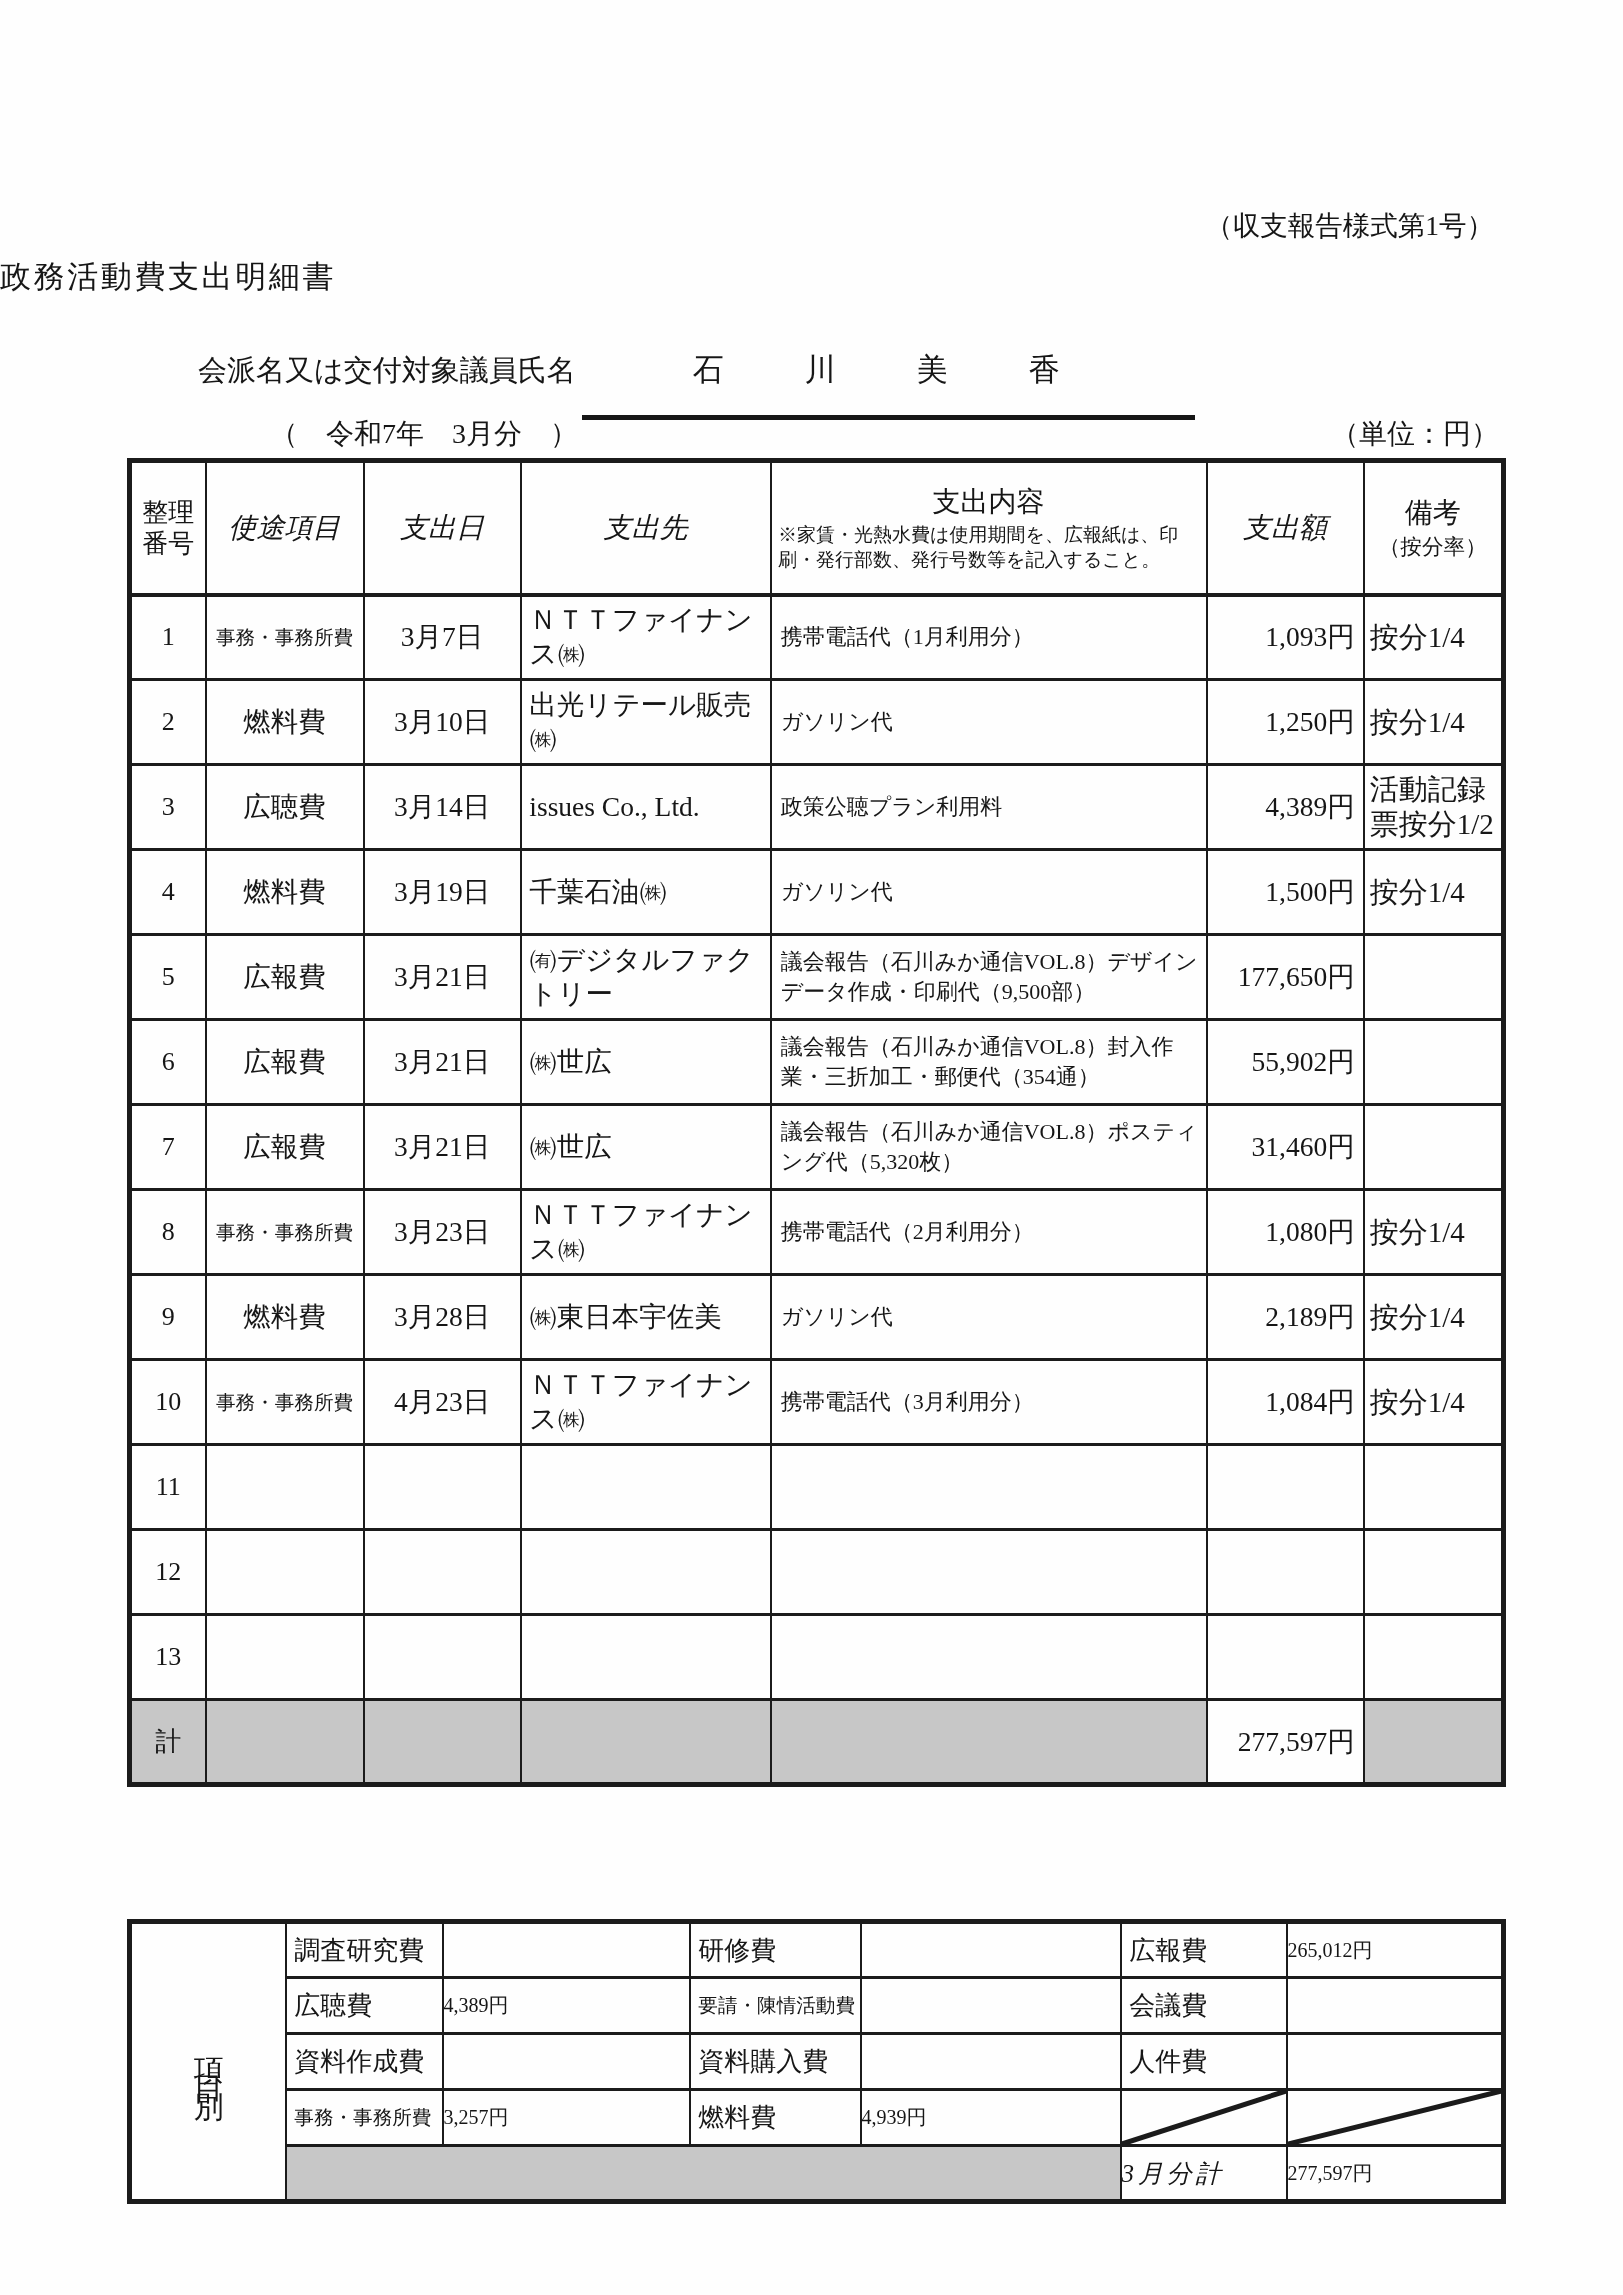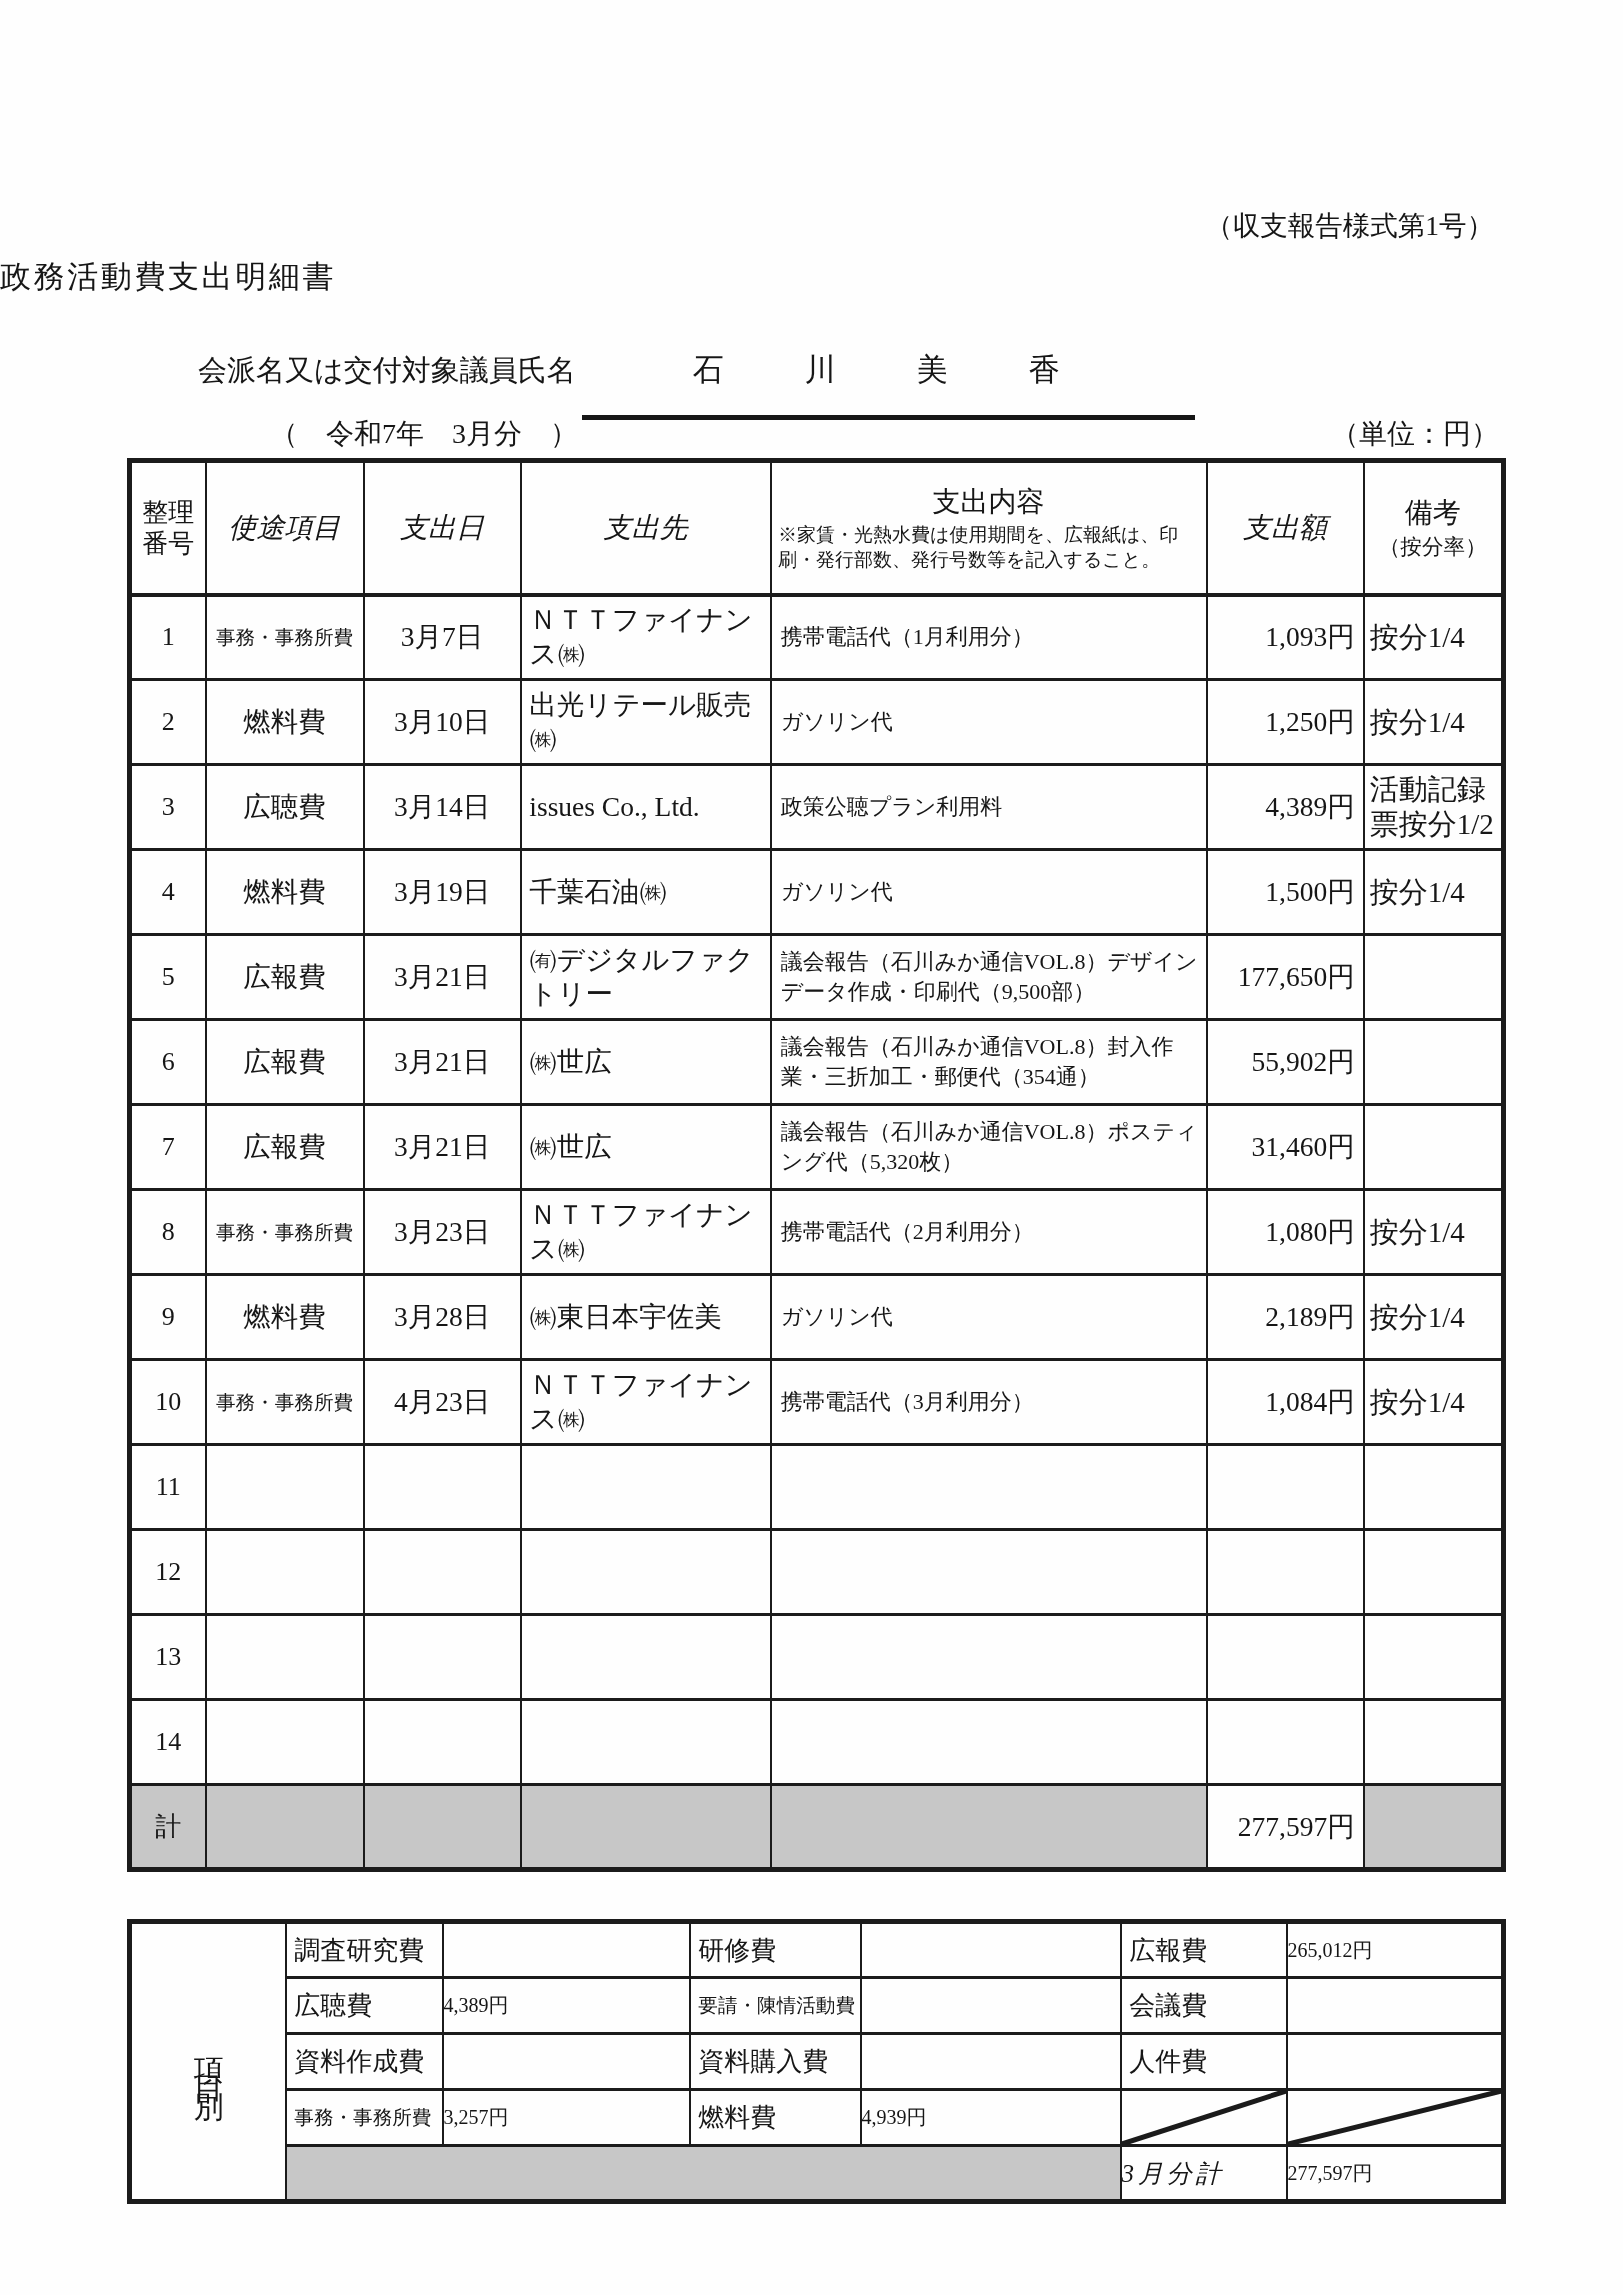--- a/index.html
+++ b/index.html
@@ -217,29 +217,20 @@
       </tr>
       <tr>
         <td class="c-no">13</td>
         <td class="c-cat"></td>
         <td class="c-date"></td>
         <td class="c-payee"></td>
         <td class="c-desc"></td>
         <td class="c-amt"></td>
         <td class="c-rem"></td>
       </tr>
-      <tr>
-        <td class="c-no">14</td>
-        <td class="c-cat"></td>
-        <td class="c-date"></td>
-        <td class="c-payee"></td>
-        <td class="c-desc"></td>
-        <td class="c-amt"></td>
-        <td class="c-rem"></td>
-      </tr>
       <tr class="total-row">
         <td class="c-no gray">計</td>
         <td class="gray"></td>
         <td class="gray"></td>
         <td class="gray"></td>
         <td class="gray"></td>
         <td class="c-amt">277,597円</td>
         <td class="gray"></td>
       </tr>
     </tbody>

